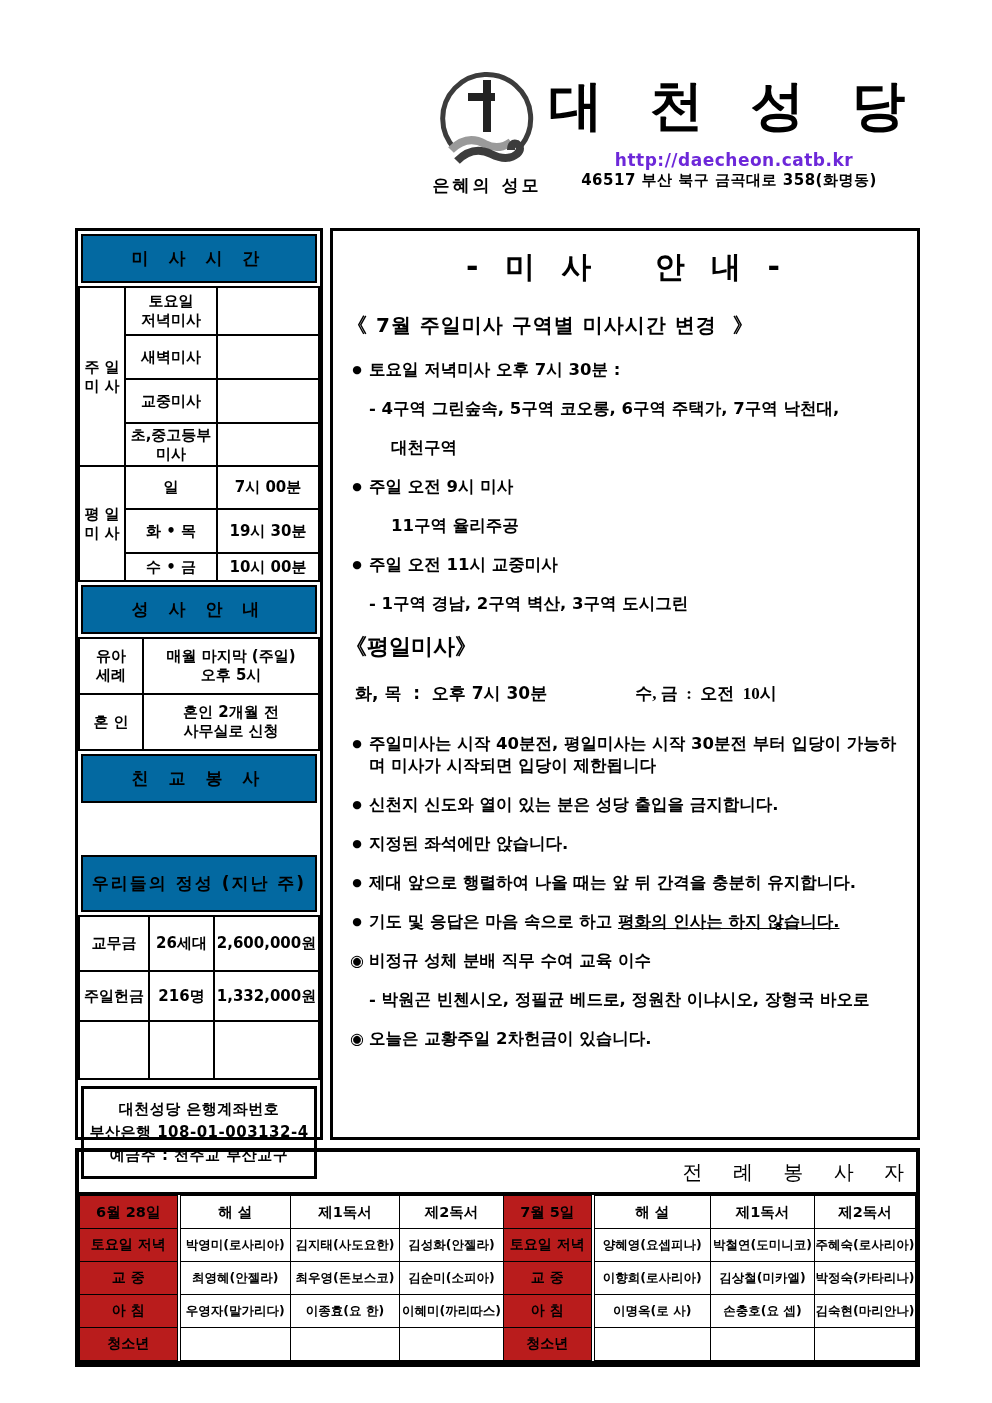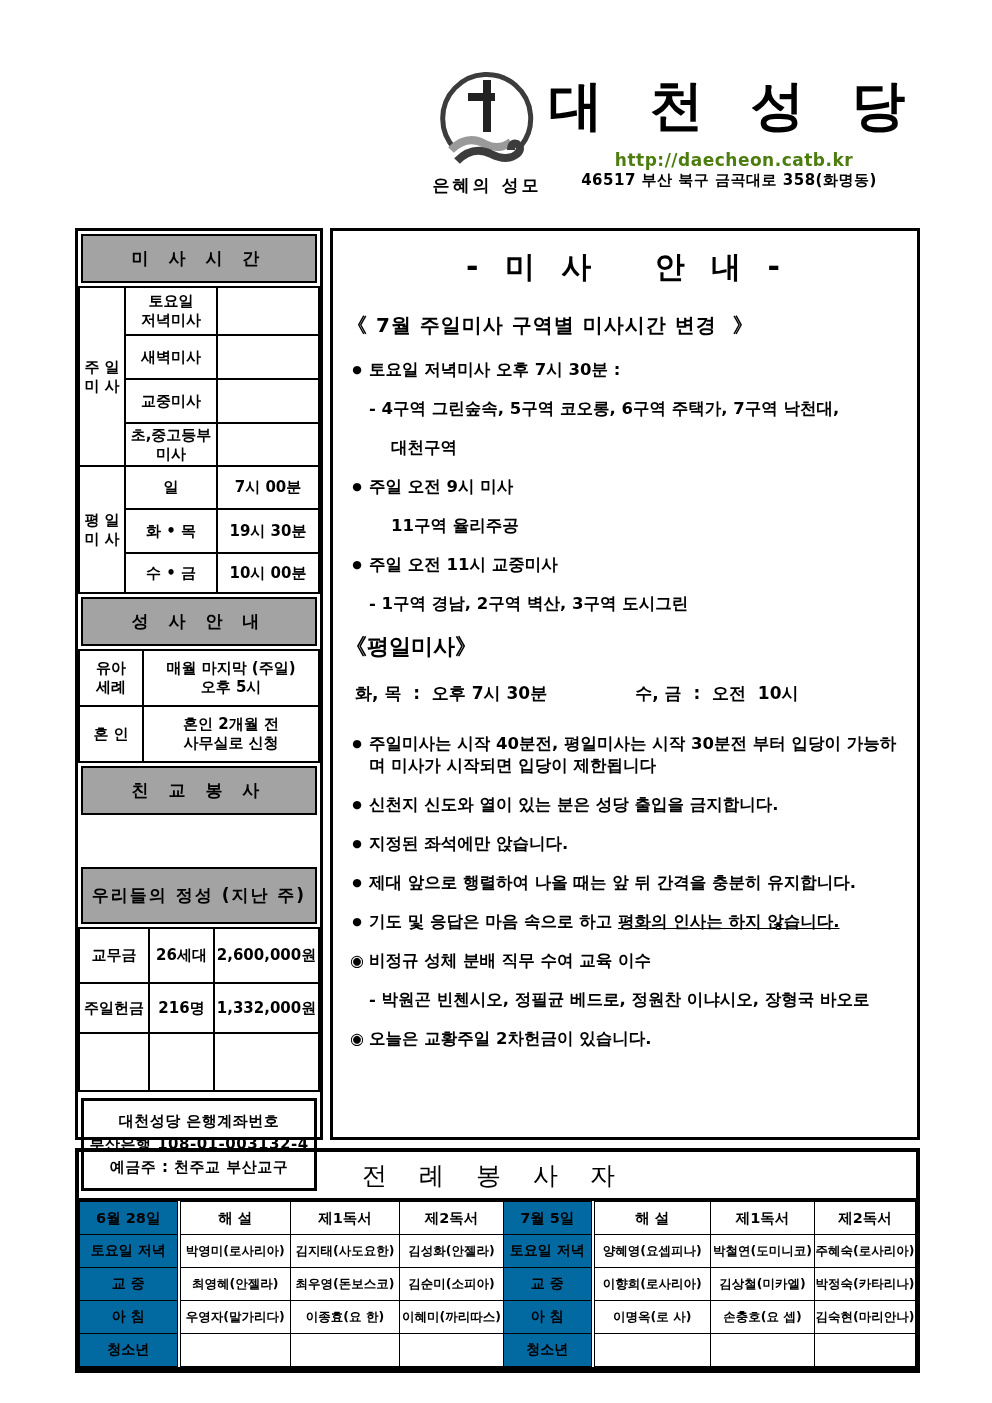--- a/index.html
+++ b/index.html
@@ -25,21 +25,21 @@
     position:absolute; left:548px; top:150px; width:372px; text-align:center;
     font-size:17px; letter-spacing:0.5px;
   }
   .address {
     position:absolute; left:536px; top:171px; width:386px; text-align:center;
     font-size:15px; letter-spacing:0.5px;
   }
   
   .sidebar { position:absolute; left:75px; top:228px; width:248px; height:912px; border:3px solid #000; }
   .side-head {
-    margin:3px; border:2px solid #000; background:#a3a3a3;
+    margin:3px; border:2px solid #000; background:#0369a1;
     text-align:center; font-size:17px; letter-spacing:7px; padding:11px 0;
   }
   .side-head.tall { padding:15px 0; letter-spacing:2px; }
   .sidebar table { width:100%; border-collapse:collapse; table-layout:fixed; }
   .sidebar td { border:2px solid #000; text-align:center; vertical-align:middle; font-size:15px; }
   .pre { white-space:pre-line; }
   .small-cell { font-size:11px; letter-spacing:0; }
   .empty-row { height:46px; }
   .bank-box {
     margin:6px 3px 0 3px; border:3px solid #000; padding:9px 0;
@@ -50,54 +50,54 @@
   .main-title { text-align:center; font-size:30px; letter-spacing:8px; white-space:pre; margin:2px 0 24px 0; }
   .section-title { font-size:20px; letter-spacing:1px; margin:0 0 20px 2px; white-space:pre; }
   .item { display:flex; align-items:flex-start; margin-bottom:17px; font-size:16.5px; line-height:22px; }
   .item .mk { flex:none; width:24px; text-align:center; font-size:11px; line-height:22px; }
   .item .mk.big { font-size:16px; }
   .item .tx { flex:1; }
   .ind1 { padding-left:24px; }
   .ind2 { padding-left:46px; }
   .wk-heading { font-size:22px; margin:10px 0 20px 0; }
   .wk-line { display:flex; margin:0 0 12px 10px; font-size:17px; white-space:pre; }
-  .wk-line .right { margin-left:88px; }
+  .wk-line .right { margin-left:88px;font-family:Liberation Serif, serif; }
   .notices { margin-top:28px; }
   .u { text-decoration:underline; }
   
   .bottom { position:absolute; left:75px; top:1148px; width:845px; border:4px solid #000; border-bottom:6px solid #000; }
   .bt-title {
-    font-family:"DejaVu Serif", serif; font-weight:normal; text-align:center;
-    font-size:25px; letter-spacing:12px; padding:7px 6px 6px 0; border-bottom:3px solid #000;
+    font-family:"DejaVu Serif", serif; font-weight:normal; text-align:right;
+    font-size:20px; letter-spacing:12px; padding:7px 0 6px 0; border-bottom:3px solid #000;
   }
   .bt { width:100%; border-collapse:collapse; table-layout:fixed; text-align:center; }
   .bt td { border:1.5px solid #000; height:33px; font-size:12.5px; vertical-align:middle; overflow:hidden; }
   .bt tr.hd td { font-size:14.5px; }
-  .bt td.lab { background:#0369a1; font-size:14px; }
+  .bt td.lab { background:#b91c1c; font-size:14px; }
   .bt td.dbl { border-left:4px double #000; }
 </style>
 </head>
 <body>
 
 <div class="page">
 
 
   <div class="logo-wrap">
     <svg width="104" height="106" viewBox="0 0 104 106">
       <path d="M 20,83 A 44,44 0 1 1 86,80" fill="none" stroke="#3c3c3c" stroke-width="5"></path>
       <rect x="48" y="14" width="8" height="52" fill="#222"></rect>
       <rect x="33" y="27" width="27" height="8" fill="#222"></rect>
       <path d="M 16,84 Q 32,68 50,78 Q 64,85 76,76" fill="none" stroke="#9a9a9a" stroke-width="8"></path>
       <path d="M 22,95 Q 38,79 56,88 Q 72,96 82,88 Q 88,82 82,78 Q 76,76 76,84" fill="none" stroke="#3c3c3c" stroke-width="8"></path>
     </svg>
     <div class="logo-caption">은혜의 성모</div>
   </div>
 
   <div class="church-name">대 천 성 당</div>
-  <div class="website" style="color:#4d7c0f">http://daecheon.catb.kr</div>
+  <div class="website" style="color:#6d28d9">http://daecheon.catb.kr</div>
   <div class="address">46517 부산 북구 금곡대로 358(화명동)</div>
 
   <div class="sidebar">
 
     <div class="side-head">미 사 시 간</div>
 
     <table>
       <colgroup>
           <col style="width:46px">
           <col style="width:92px">
@@ -126,21 +126,21 @@
       <tr style="height:43px">
         <td rowspan="3" class="pre">평 일
 미 사</td>
         <td>일</td>
         <td>7시 00분</td>
       </tr>
       <tr style="height:44px">
         <td>화 • 목</td>
         <td>19시 30분</td>
       </tr>
-      <tr style="height:40px">
+      <tr style="height:28px">
         <td>수 • 금</td>
         <td>10시 00분</td>
       </tr>
     </tbody>
       </table>
 
     <div class="side-head">성 사 안 내</div>
 
     <table>
       <colgroup>

